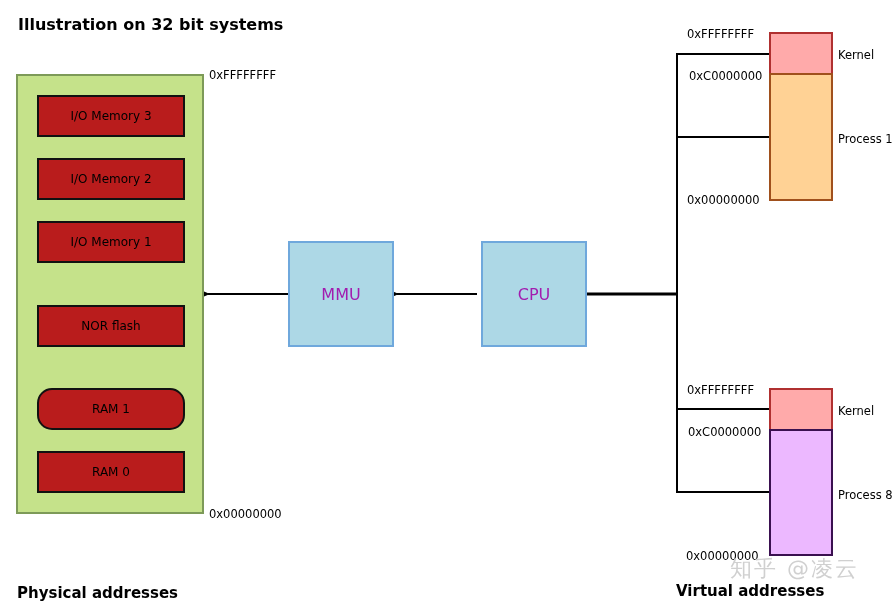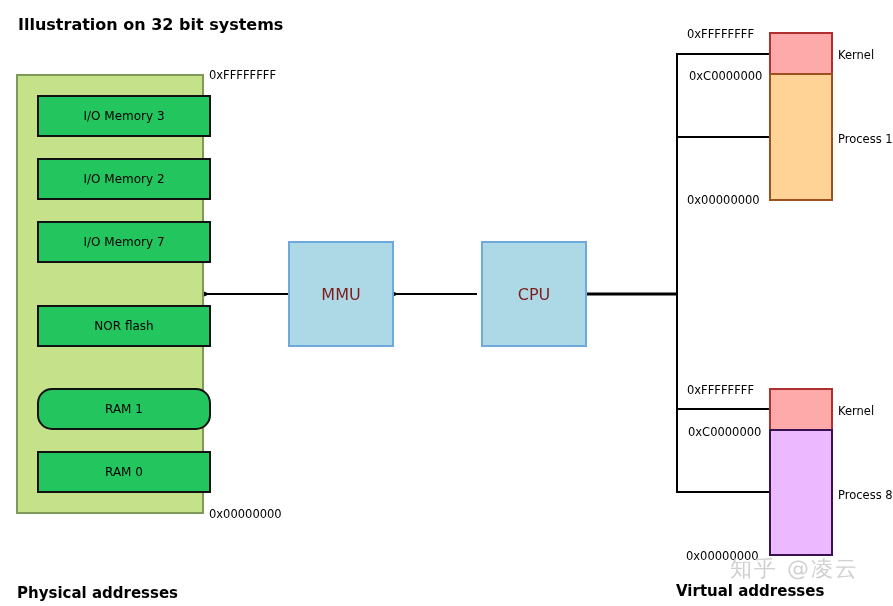--- a/index.html
+++ b/index.html
@@ -4,26 +4,26 @@
 <style>
   html, body { margin:0; padding:0; background:#ffffff; }
   body { width:893px; height:606px; position:relative; overflow:hidden;
          font-family:"DejaVu Sans", sans-serif; color:#000; }
   .abs { position:absolute; }
   .title { font-weight:bold; font-size:16px; }
   .addr { font-size:11.5px; white-space:nowrap;text-align:right; }
   .lbl { font-size:11.5px; white-space:nowrap; }
   .phys { left:16px; top:74px; width:188px; height:440px; background:#c5e28a;
           border:2px solid #7d9a58; box-sizing:border-box; }
-  .region { left:37px; width:174px; height:42px; background:#22c55e; border:2px solid #111;
+  .region { left:37px; width:148px; height:42px; background:#b91c1c; border:2px solid #111;
             box-sizing:border-box; display:flex; align-items:center; justify-content:center;
             font-size:12px; }
   .unit { width:106px; height:106px; background:#add8e6; border:2px solid #6fa8dc;
           box-sizing:border-box; display:flex; align-items:center; justify-content:center;
-          font-size:16px; color:#7f1d1d; }
+          font-size:16px; color:#a21caf; }
   .seg { left:769px; width:64px; box-sizing:border-box; }
   .kernel { background:#ffaaaa; border:2px solid #b03030; }
   .p1 { background:#ffd295; border:2px solid #a0501c; }
   .p2 { background:#ecb8ff; border:2px solid #3a1050; }
   svg.lines { position:absolute; left:0; top:0; }
   .wm { font-size:22px; color:#d0d0d0; letter-spacing:2px; }
 </style>
 </head>
 <body>
 
@@ -40,21 +40,21 @@
   <line x1="676" y1="294" x2="586" y2="294" stroke="#000" stroke-width="3" marker-end="url(#ah)"></line>
   <polyline points="769,54 677,54 677,300" fill="none" stroke="#000" stroke-width="2"></polyline>
   <line x1="677" y1="137" x2="769" y2="137" stroke="#000" stroke-width="2"></line>
   <polyline points="677,290 677,492 769,492" fill="none" stroke="#000" stroke-width="2"></polyline>
   <line x1="677" y1="409" x2="769" y2="409" stroke="#000" stroke-width="2"></line>
 </svg>
 
 <div class="abs phys"></div>
 <div class="abs region" style="top:95px;">I/O Memory 3</div>
 <div class="abs region" style="top:158px;">I/O Memory 2</div>
-<div class="abs region" style="top:221px;">I/O Memory 7</div>
+<div class="abs region" style="top:221px;">I/O Memory 1</div>
 <div class="abs region" style="top:305px;">NOR flash</div>
 <div class="abs region" style="top:388px;border-radius:15px;">RAM 1</div>
 <div class="abs region" style="top:451px;">RAM 0</div>
 <div class="abs addr" style="left:209px;top:68px;">0xFFFFFFFF</div>
 <div class="abs addr" style="left:209px;top:507px;">0x00000000</div>
 <div class="abs title" style="left:17px;top:584px;font-size:15px;">Physical addresses</div>
 
 <div class="abs unit" style="left:288px;top:241px;">MMU</div>
 <div class="abs unit" style="left:481px;top:241px;">CPU</div>
 

